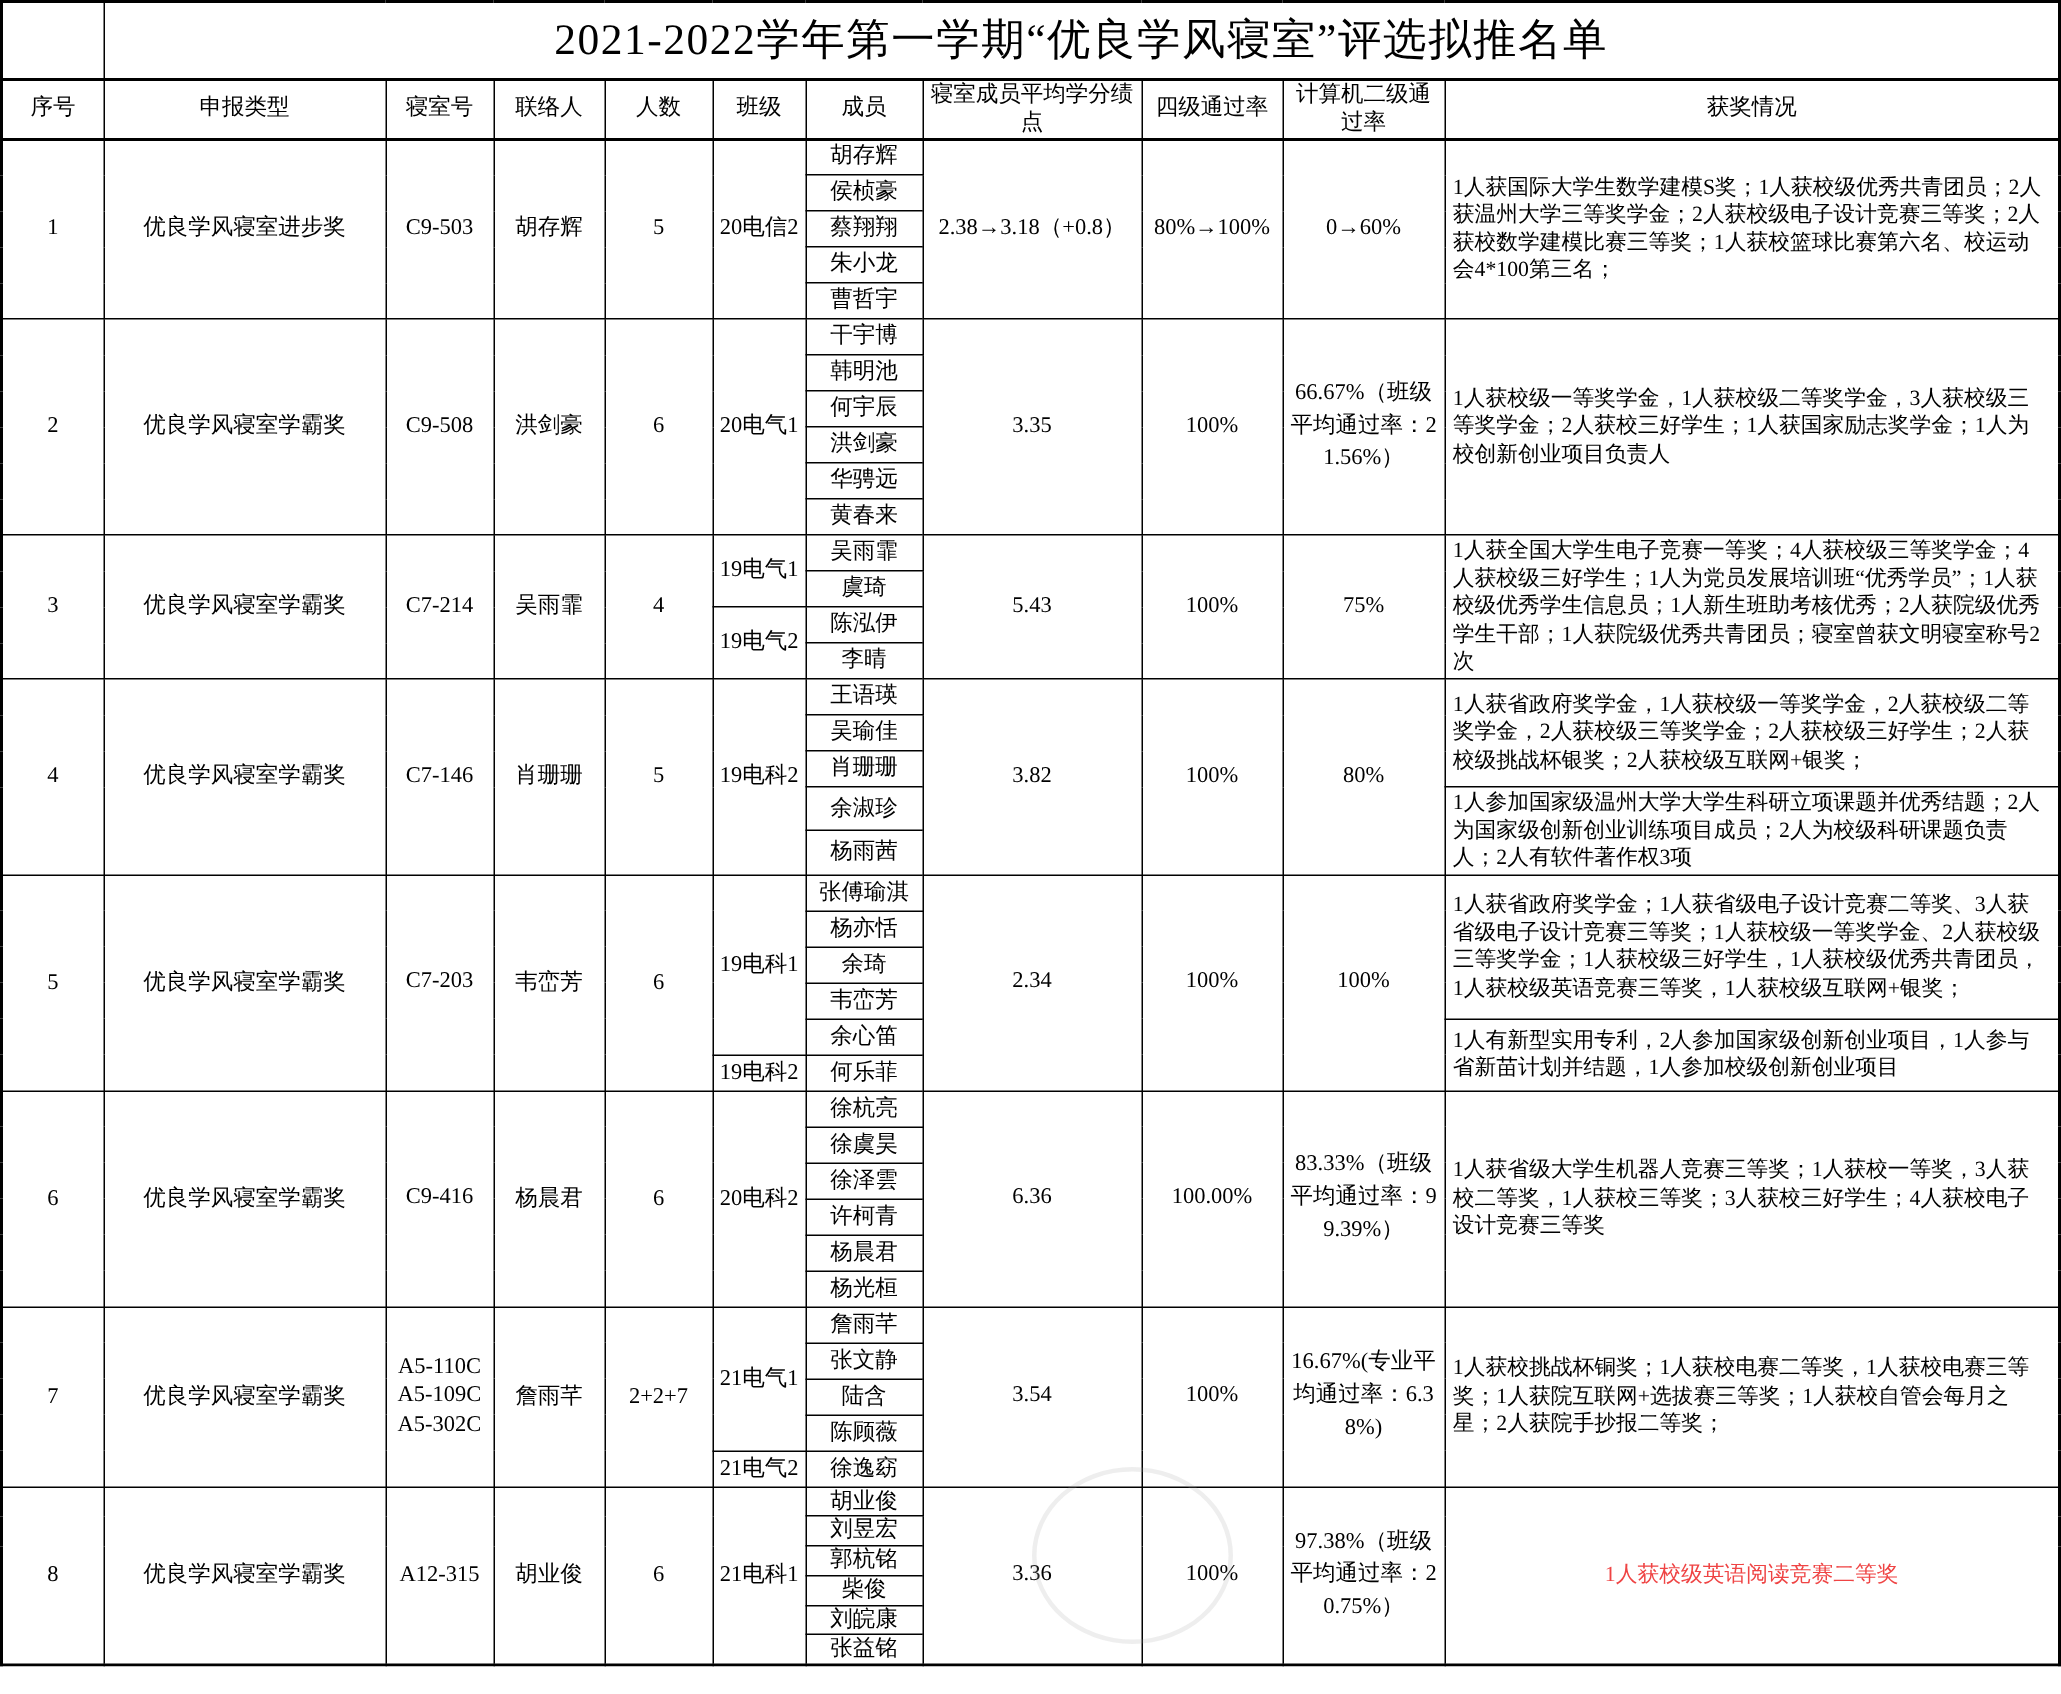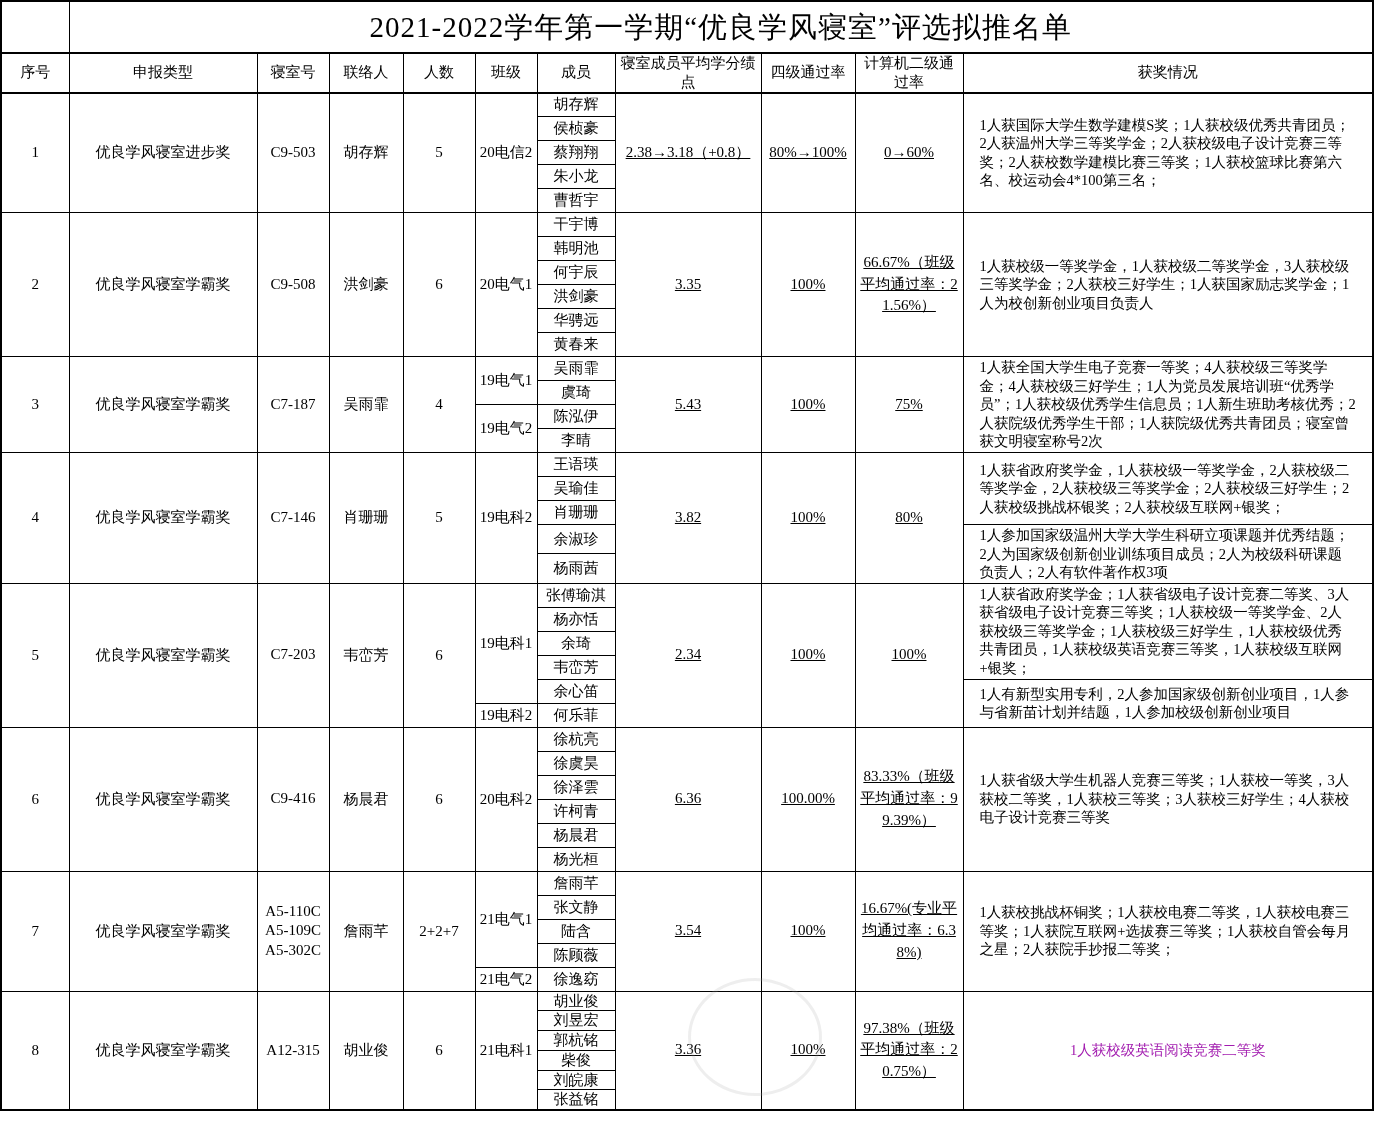--- a/index.html
+++ b/index.html
@@ -6,25 +6,25 @@
   body{font-family:"Liberation Serif","DejaVu Serif",serif;color:#000;}
   .sheet{position:relative;width:1090px;background:#fff;}
   table{width:1374px;table-layout:fixed;border-collapse:collapse;border:2px solid #000;background:#fff;}
   td,th{border:1px solid #000;padding:0 2px;text-align:center;vertical-align:middle;
         font-size:15px;font-weight:normal;line-height:1.25;overflow:hidden;word-break:break-all;}
   .title-row td{height:50px;border-bottom:2px solid #000;}
   .title-cell{font-size:29px;letter-spacing:1px;}
   thead th{height:36px;border-bottom:2px solid #000;}
   tbody tr{height:24px;}
   tbody tr.compact{height:17px;}
-  .c-awards{text-align:left;padding:1px 16px;font-size:14.5px;line-height:18.5px;}
+  .c-awards{text-align:left;padding:1px 5px;font-size:14.5px;line-height:18.5px;}
   .c-awards.center{text-align:center;}
-  .c-awards.muted{color:#a21caf;}
+  .c-awards.muted{color:#ef4444;}
   .c-room div{line-height:1.3;}
-  .c-gpa,.c-cet4,.c-computer{line-height:1.45;text-decoration:underline;}
+  .c-gpa,.c-cet4,.c-computer{line-height:1.45;}
   .watermark{position:absolute;left:688px;top:978px;width:128px;height:112px;
              border:3px solid rgba(160,160,160,0.18);border-radius:50%;pointer-events:none;}
 </style>
 </head>
 <body>
 
 <div class="sheet">
   <table>
     <colgroup>
       <col style="width:68px">
@@ -113,21 +113,21 @@
         <tr>
           <td>华骋远</td>
         </tr>
         <tr>
           <td>黄春来</td>
         </tr>
         <tr>
           <td rowspan="4">3</td>
           <td rowspan="4">优良学风寝室学霸奖</td>
           <td rowspan="4" class="c-room">
-            <div>C7-187</div>
+            <div>C7-214</div>
           </td>
           <td rowspan="4">吴雨霏</td>
           <td rowspan="4">4</td>
           <td rowspan="2">19电气1</td>
           <td>吴雨霏</td>
           <td rowspan="4" class="c-gpa">5.43</td>
           <td rowspan="4" class="c-cet4">100%</td>
           <td rowspan="4" class="c-computer">75%</td>
           <td rowspan="4" class="c-awards">1人获全国大学生电子竞赛一等奖；4人获校级三等奖学金；4人获校级三好学生；1人为党员发展培训班“优秀学员”；1人获校级优秀学生信息员；1人新生班助考核优秀；2人获院级优秀学生干部；1人获院级优秀共青团员；寝室曾获文明寝室称号2次</td>
         </tr>

